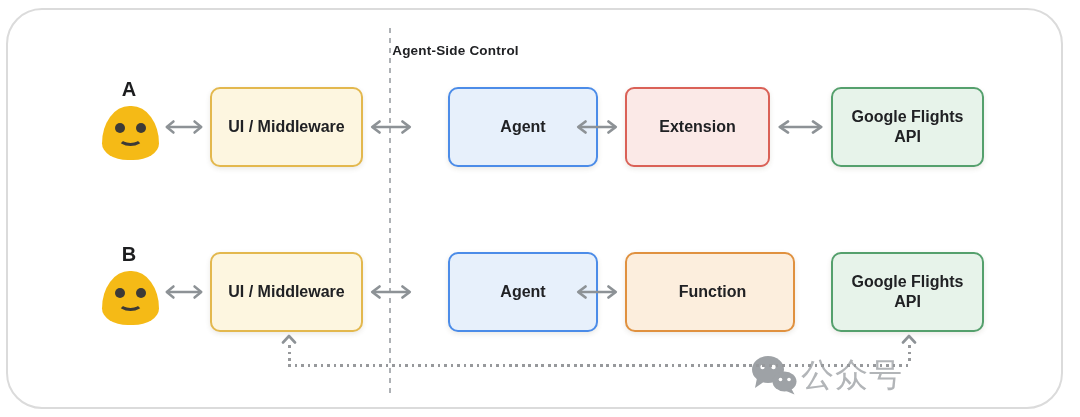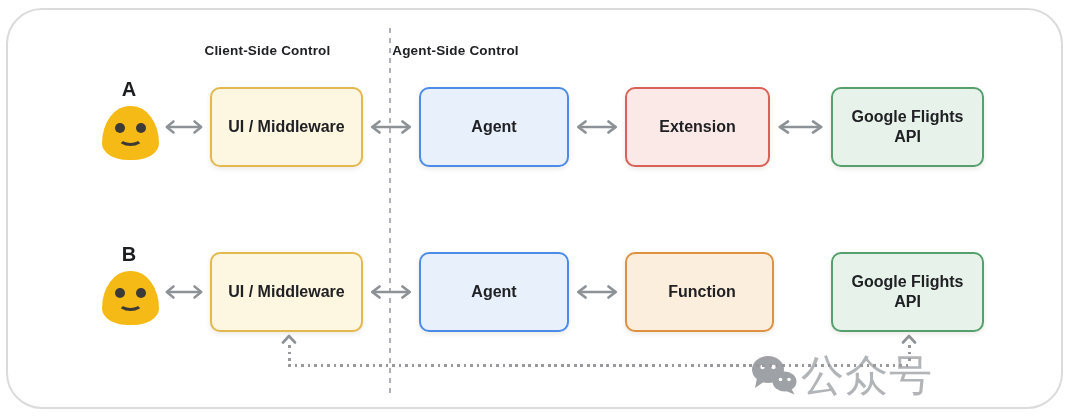--- a/index.html
+++ b/index.html
@@ -38,45 +38,44 @@
     position:absolute;left:16px;top:24px;width:25px;height:16px;box-sizing:border-box;
     border:3.5px solid transparent;border-bottom-color:var(--face,#3c3a37);border-radius:50%;
   }
   .node{
     position:absolute;height:80px;box-sizing:border-box;border:2px solid;border-radius:10px;
     display:flex;align-items:center;justify-content:center;text-align:center;
     font-size:16px;font-weight:600;line-height:20px;color:var(--text,#202124);
     box-shadow:0 2px 5px rgba(80,70,40,.12);padding:4px 8px;
   }
   .node.yellow{background:var(--yellow-fill,#fdf6e0);border-color:var(--yellow-border,#e3b84e);}
-  .node.blue{background:var(--blue-fill,#e7f0fb);border-color:var(--blue-border,#4c8ce8);}
-  .node.red{background:var(--red-fill,#fbe9e7);border-color:var(--red-border,#da6157);}
+  .node.blue{background:var(--blue-fill,#e7f0fb);border-color:var(--blue-border,#4c8ce8);margin-left:29px;}
+  .node.red{background:var(--red-fill,#fbe9e7);border-color:var(--red-border,#da6157);border-radius:9px;}
   .node.green{background:var(--green-fill,#e7f3ea);border-color:var(--green-border,#55a06d);}
   .node.orange{background:var(--orange-fill,#fceedd);border-color:var(--orange-border,#e0913f);}
   .arrow{position:absolute;height:16px;}
   .arrow svg{display:block;width:100%;height:100%;}
   .arrow polyline,.arrow line{stroke:var(--arrow,#8d9296);stroke-width:2.6;fill:none;stroke-linecap:round;stroke-linejoin:round;}
   .dot-h{position:absolute;height:2.5px;background:repeating-linear-gradient(to right,var(--dotted,#97999c) 0 2.5px,transparent 2.5px 6.5px);}
   .dot-v{position:absolute;width:2.5px;background:repeating-linear-gradient(to bottom,var(--dotted,#97999c) 0 2.5px,transparent 2.5px 6.5px);}
   .chev{position:absolute;width:16px;height:10px;}
   .chev svg{display:block;width:100%;height:100%;}
   .chev polyline{stroke:var(--arrow,#8d9296);stroke-width:2.6;fill:none;stroke-linecap:round;stroke-linejoin:round;}
   .wm-icon{position:absolute;left:751px;top:355px;width:46px;height:40px;}
-  .wm-text{position:absolute;top:356px;font-size:43px;line-height:38px;letter-spacing:1px;}
+  .wm-text{position:absolute;top:356px;font-size:33px;line-height:38px;letter-spacing:1px;}
   .wm-name{left:801px;color:var(--watermark-text,#b2b5b8);}
   .wm-account{left:924px;color:var(--watermark-text2,#c4c7ca);}
 </style>
 </head>
 <body>
 
 <div class="stage">
 
   <div class="card"></div>
 
-  <div class="sec-label sec-client">Client-Side Control</div>
   <div class="sec-label sec-agent">Agent-Side Control</div>
 
   <div class="divider"></div>
 
   <div class="user-letter" style="left:98px;top:78px;">A</div>
   <div class="blob" style="left:102px;top:106px;">
     <span class="eye l"></span>
     <span class="eye r"></span>
     <span class="smile"></span>
   </div>
@@ -149,21 +148,21 @@
   <div class="node blue" style="left:419px;top:252px;width:150px;">
     <span>Agent</span>
   </div>
   <div class="arrow" style="left:572px;top:284px;width:50px;">
     <svg viewBox="0 0 48 16" preserveAspectRatio="none">
         <line x1="7" y1="8" x2="41" y2="8"></line>
         <polyline points="13,2.5 6,8 13,13.5"></polyline>
         <polyline points="35,2.5 42,8 35,13.5"></polyline>
       </svg>
   </div>
-  <div class="node orange" style="left:625px;top:252px;width:149px;padding-left:13px;">
+  <div class="node orange" style="left:625px;top:252px;width:170px;padding-left:13px;">
     <span>Function</span>
   </div>
   <div class="node green" style="left:831px;top:252px;width:153px;">
     <span>Google Flights API</span>
   </div>
 
   <div class="wm-icon">
     <svg viewBox="0 0 46 40">
       <g fill="#9ea2a6">
         <ellipse cx="17" cy="14.5" rx="16" ry="13.5"></ellipse>

